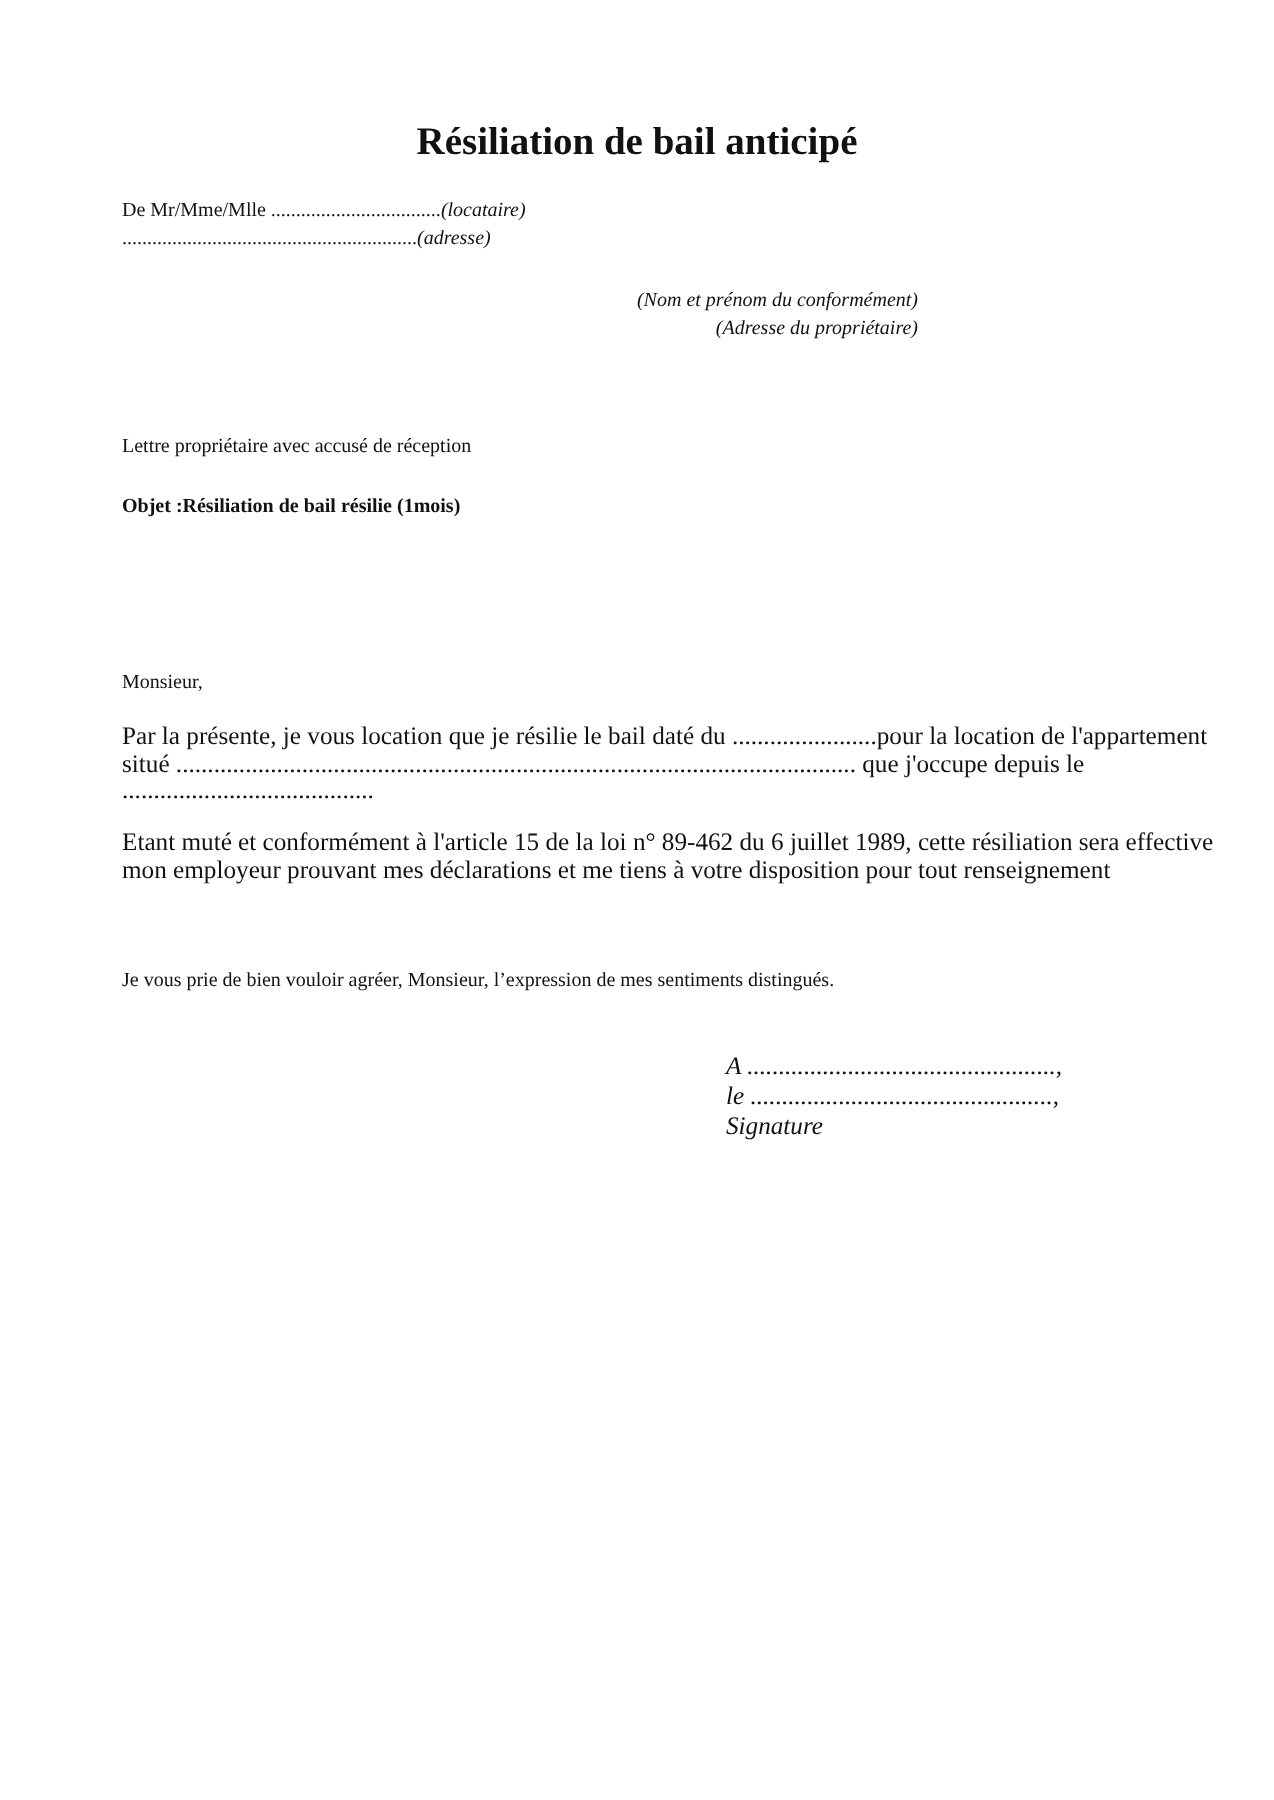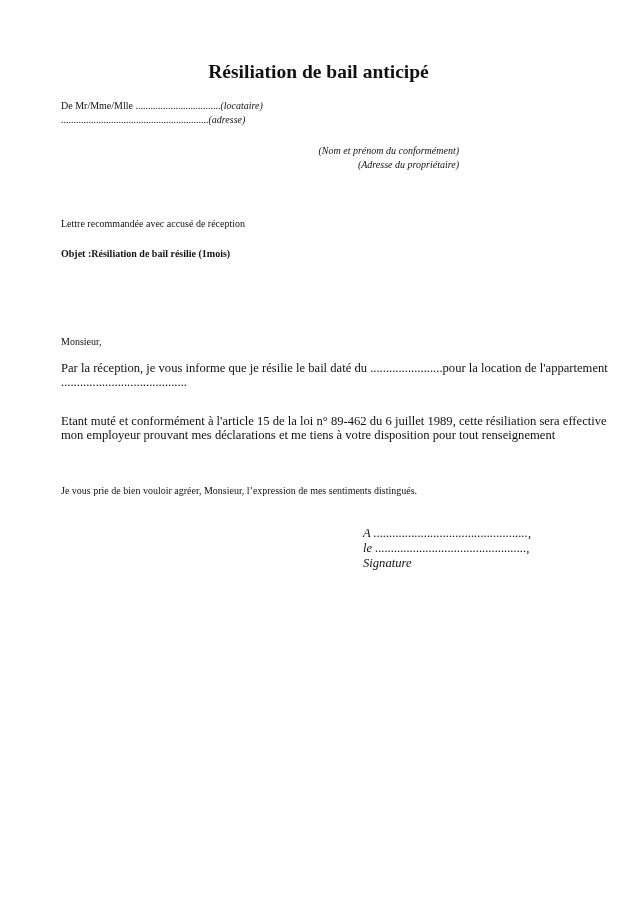--- a/index.html
+++ b/index.html
@@ -65,28 +65,29 @@
   <div class="abs line" style="left:61px; top:98px;">
     <span>De Mr/Mme/Mlle ..................................</span><span class="italic">(locataire)</span>
   </div>
   <div class="abs line" style="left:61px; top:112px;">
     <span>...........................................................</span><span class="italic">(adresse)</span>
   </div>
 
   <div class="abs line italic right-block" style="top:143px;">(Nom et prénom du conformément)</div>
   <div class="abs line italic right-block" style="top:157px;">(Adresse du propriétaire)</div>
 
-  <div class="abs line" style="left:61px; top:216px;">Lettre recommandée avec accusé de réception</div>
+  <div class="abs line" style="left:61px; top:216px;">Lettre propriétaire avec accusé de réception</div>
 
   <div class="abs line bold" style="left:61px; top:246px;">Objet :Résiliation de bail résilie (1mois)</div>
 
   <div class="abs line" style="left:61px; top:334px;">Monsieur,</div>
 
   <div class="para" style="top:362px;">
-    <span class="row">Par la réception, je vous informe que je résilie le bail daté du .......................pour la location de l'appartement</span>
+    <span class="row">Par la présente, je vous location que je résilie le bail daté du .......................pour la location de l'appartement</span>
+    <span class="row">situé ............................................................................................................ que j'occupe depuis le</span>
     <span class="row">........................................</span>
   </div>
 
   <div class="para" style="top:415px;">
     <span class="row">Etant muté  et conformément à l'article 15 de la loi n° 89-462 du 6 juillet 1989, cette résiliation sera effective</span>
     <span class="row">mon employeur prouvant mes déclarations et me tiens à votre disposition pour tout renseignement</span>
   </div>
 
   <div class="abs line" style="left:61px; top:483px;">Je vous prie de bien vouloir agréer, Monsieur, l’expression de mes sentiments distingués.</div>
 

